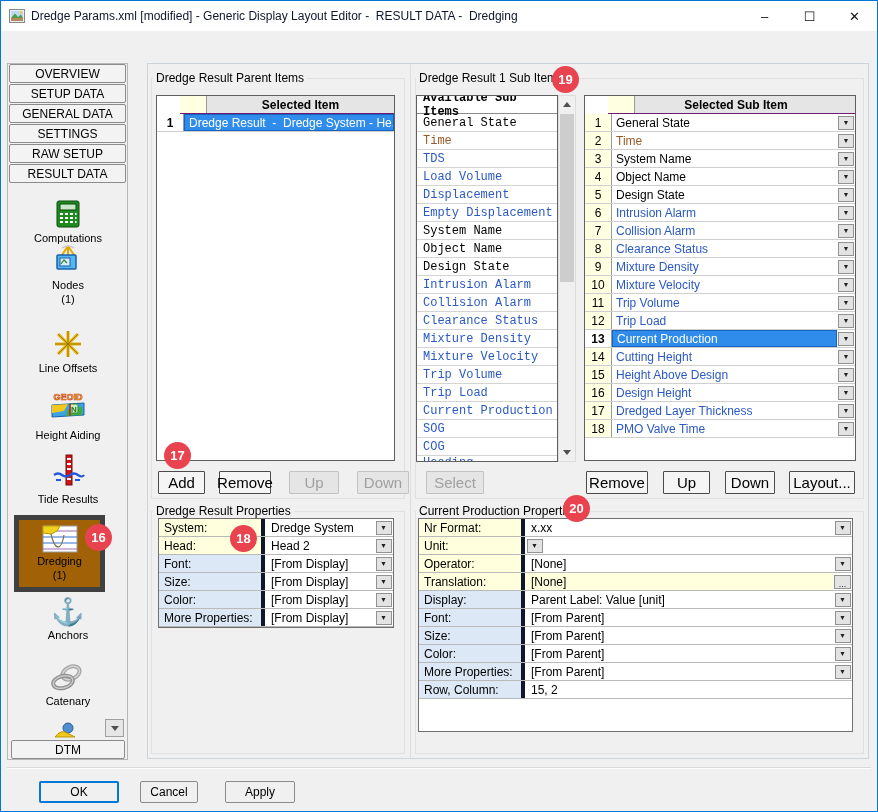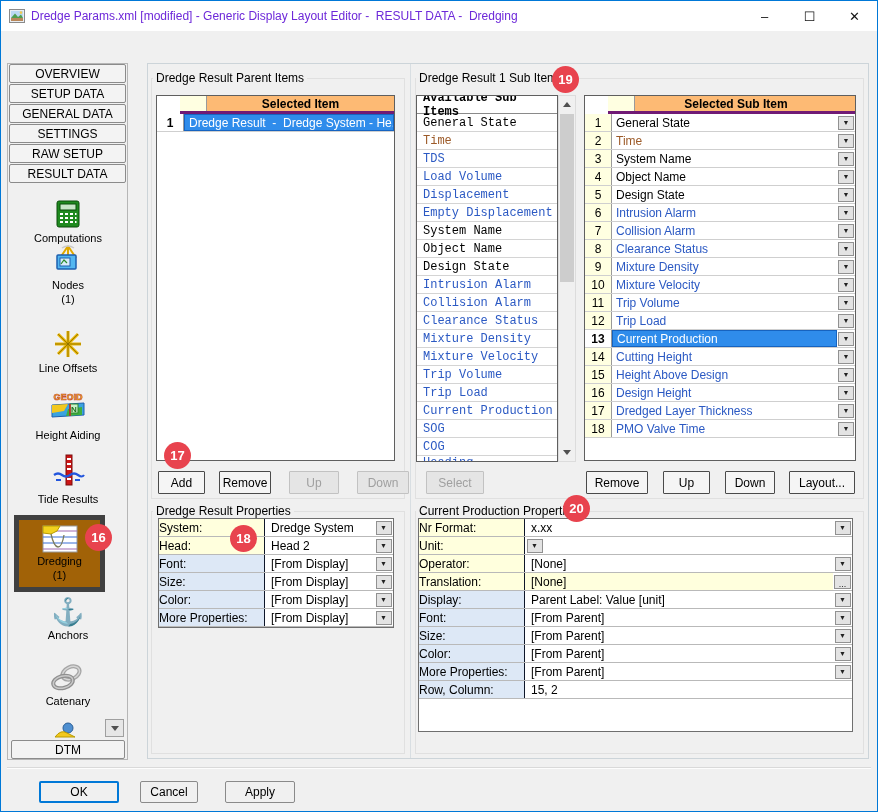--- a/index.html
+++ b/index.html
@@ -3,21 +3,21 @@
 <meta charset="utf-8">
 <style>
   * { margin:0; padding:0; box-sizing:border-box; }
   body { background:#444; font-family:"Liberation Sans", sans-serif; }
   .win { position:relative; width:878px; height:812px; background:#f0f0f0;
          border:1px solid #0078d7; overflow:hidden; font-size:12px; color:#000;
          font-family:"Liberation Sans", sans-serif; }
   
   .titlebar{position:absolute;left:0;top:0;width:100%;height:30px;background:#fff;display:flex;align-items:center;}
   .title-icon{width:16px;height:16px;margin:0 6px 0 8px;}
-  .title-text{font-size:12px;color:#6d28d9;white-space:pre;}
+  .title-text{font-size:12px;color:#0f172a;white-space:pre;}
   .win-controls{position:absolute;right:0;top:0;height:30px;display:flex;}
   .win-btn{width:45px;height:30px;display:flex;align-items:center;justify-content:center;font-size:13px;color:#111;}
   .menubar{position:absolute;left:0;top:30px;width:100%;height:24px;background:#fff;display:flex;align-items:center;padding-left:6px;}
   .menu-item{padding:3px 9px;font-size:12px;}
   
   .side-panel{position:absolute;left:6px;top:62px;width:121px;height:697px;border:1px solid #b6b6b6;background:#f0f0f0;}
   .nav-btn{position:absolute;left:8px;width:117px;height:19px;background:#f3f3f3;border:1px solid #8b8b8b;border-radius:2px;
            display:flex;align-items:center;justify-content:center;font-size:12px;}
   .side-entry{position:absolute;left:4px;width:126px;text-align:center;}
   .side-entry svg{display:block;margin:0 auto;}
@@ -28,21 +28,21 @@
            display:flex;align-items:center;justify-content:center;font-size:8px;color:#333;}
   .dtm-btn{position:absolute;left:10px;top:739px;width:114px;height:19px;background:#f3f3f3;border:1px solid #8b8b8b;border-radius:2px;
            display:flex;align-items:center;justify-content:center;}
   
   .main-box{position:absolute;left:146px;top:62px;width:722px;height:696px;border:1px solid #ccd4d9;}
   .v-divider{position:absolute;left:409px;top:63px;width:1px;height:694px;background:#d8dee2;}
   .groupbox{position:absolute;border:1px solid #e0e0e0;}
   .group-label{position:absolute;background:#f0f0f0;padding:0 3px;font-size:12px;z-index:2;white-space:nowrap;}
   
   .tbl{position:absolute;background:#fff;border:1px solid #5f5f5f;display:flex;flex-direction:column;overflow:hidden;}
-  .t-head{display:flex;height:18px;border-bottom:3px solid #701a75;background:#fdba74;flex:0 0 18px;margin-left:23px;}
+  .t-head{display:flex;height:18px;border-bottom:1px solid #701a75;background:#e5e5e5;flex:0 0 18px;margin-left:23px;}
   .t-head .hc{font-weight:bold;display:flex;align-items:center;justify-content:center;}
   .t-row{display:flex;height:18px;flex:0 0 18px;border-bottom:1px solid #cfcfcf;background:#fff;align-items:stretch;}
   .numc{width:27px;flex:0 0 27px;background:#ffffe1;border-right:1px solid #9a9a9a;display:flex;align-items:center;justify-content:center;font-size:12px;}
   .txtc{flex:1;display:flex;align-items:center;padding:0 4px;white-space:pre;overflow:hidden;}
   .ddc{flex:0 0 18px;display:flex;align-items:center;justify-content:center;}
   .dd-btn{width:16px;height:14px;background:#e3e3e3;border:1px solid #919191;display:flex;align-items:center;justify-content:center;
           font-size:7px;color:#222;line-height:1;}
   .c-black{color:#000;} .c-blue{color:#2b59c3;} .c-brown{color:#9c5a28;}
   .row-sel .txtc{background:#2f8ceb;color:#fff;border:1px solid #1663c0;}
   .row-sel .numc{background:#fff;font-weight:bold;}
@@ -50,26 +50,26 @@
   .l-head{height:18px;display:flex;align-items:center;padding-left:6px;font-weight:bold;border-bottom:1px solid #8a8a8a;}
   .l-item{height:18px;display:flex;align-items:center;padding-left:6px;border-bottom:1px solid #d4d4d4;overflow:hidden;}
   
   .sbar{position:absolute;width:18px;background:#f0f0f0;border:1px solid #dcdcdc;}
   .sb-arrow{position:absolute;left:0;width:16px;height:17px;background:#f0f0f0;display:flex;align-items:center;justify-content:center;}
   .sb-thumb{position:absolute;left:1px;width:14px;background:#cdcdcd;}
   .tri-up{width:0;height:0;border-left:4px solid transparent;border-right:4px solid transparent;border-bottom:5px solid #505050;}
   .tri-dn{width:0;height:0;border-left:4px solid transparent;border-right:4px solid transparent;border-top:5px solid #505050;}
   
   .pbtn{position:absolute;height:23px;background:#f5f5f5;border:1px solid #4a4a4a;border-radius:1px;
-        display:flex;align-items:center;justify-content:center;font-size:12px;}
+        display:flex;align-items:center;justify-content:center;font-size:15px;}
   .pbtn.disabled{background:#e5e5e5;border:1px solid #c2c2c2;color:#a0a0a0;}
   
   .pgrid{position:absolute;background:#fff;border:1px solid #6f6f6f;display:flex;flex-direction:column;overflow:hidden;}
   .pg-row{display:flex;height:18px;flex:0 0 18px;border-bottom:1px solid #b9b9b9;}
-  .pg-label{flex:0 0 106px;display:flex;align-items:center;border-right:1px solid #0f172a;}
+  .pg-label{flex:0 0 106px;display:flex;align-items:center;padding-left:5px;border-right:4px solid #0f172a;}
   .pg-label.bg-y{background:#ffffdd;} .pg-label.bg-b{background:#dde8f6;}
   .pg-val{flex:1;display:flex;align-items:center;padding-left:6px;background:#fff;white-space:pre;overflow:hidden;}
   .pg-val.bg-y{background:#ffffdd;}
   .pg-ctrl{flex:0 0 19px;display:flex;align-items:center;justify-content:center;}
   .ell-btn{width:17px;height:14px;background:#e3e3e3;border:1px solid #919191;font-size:9px;line-height:8px;display:flex;align-items:flex-end;justify-content:center;color:#222;}
   
   .badge{position:absolute;width:27px;height:27px;border-radius:50%;background:#e8434e;color:#fff;font-weight:bold;font-size:13px;
          display:flex;align-items:center;justify-content:center;z-index:6;}
   
   .foot-sep{position:absolute;left:6px;top:766px;width:864px;height:2px;border-top:1px solid #d9d9d9;border-bottom:1px solid #fdfdfd;}

